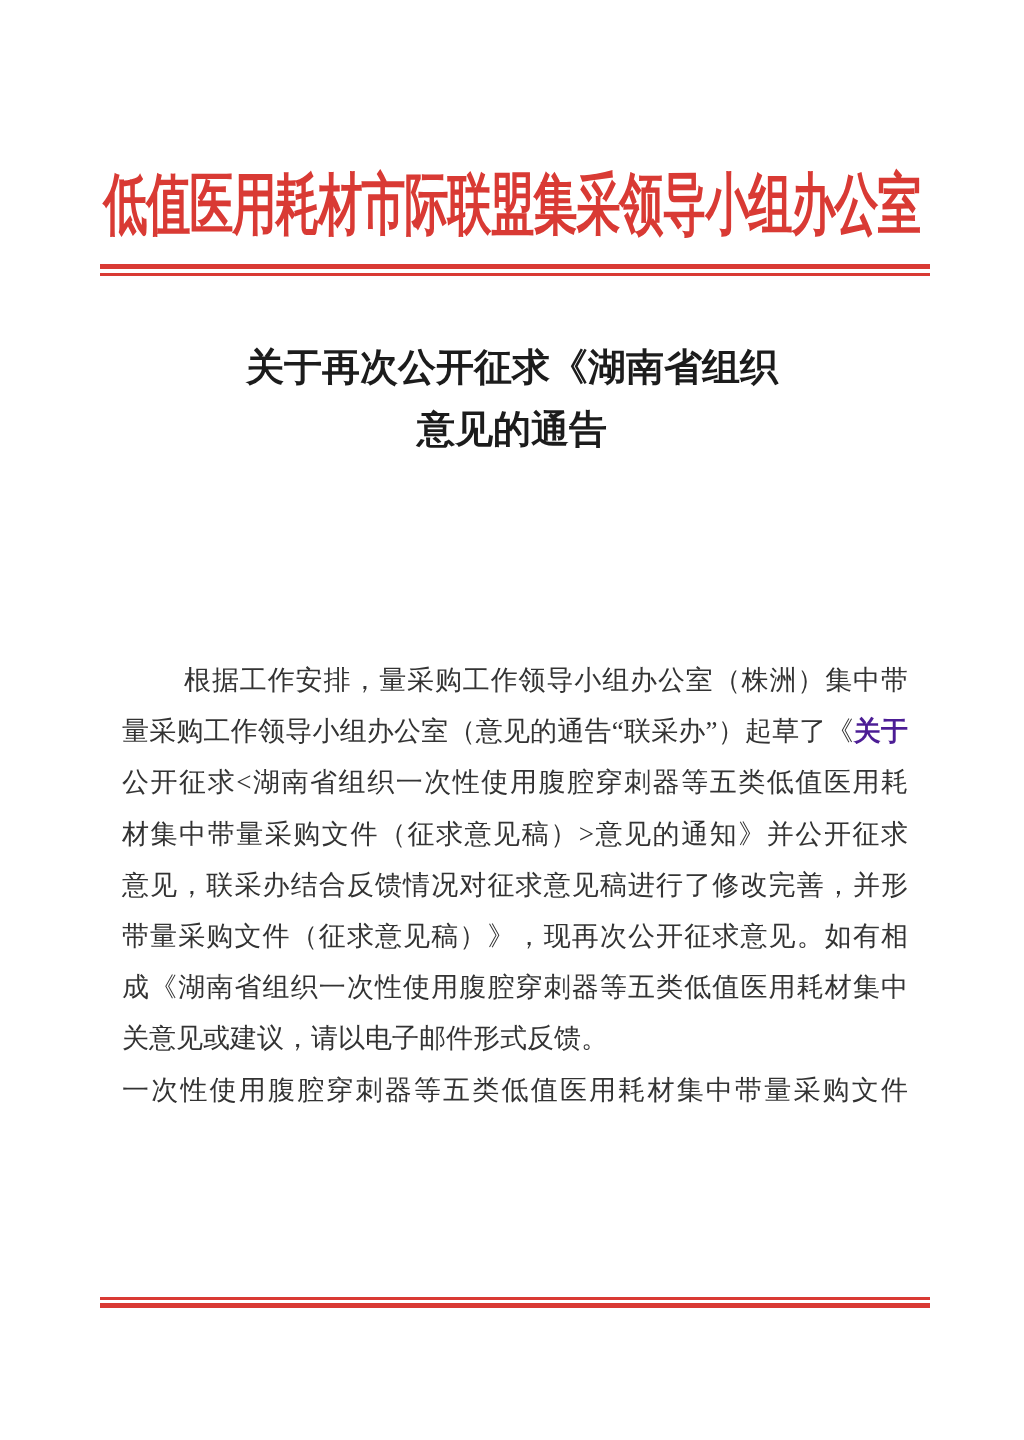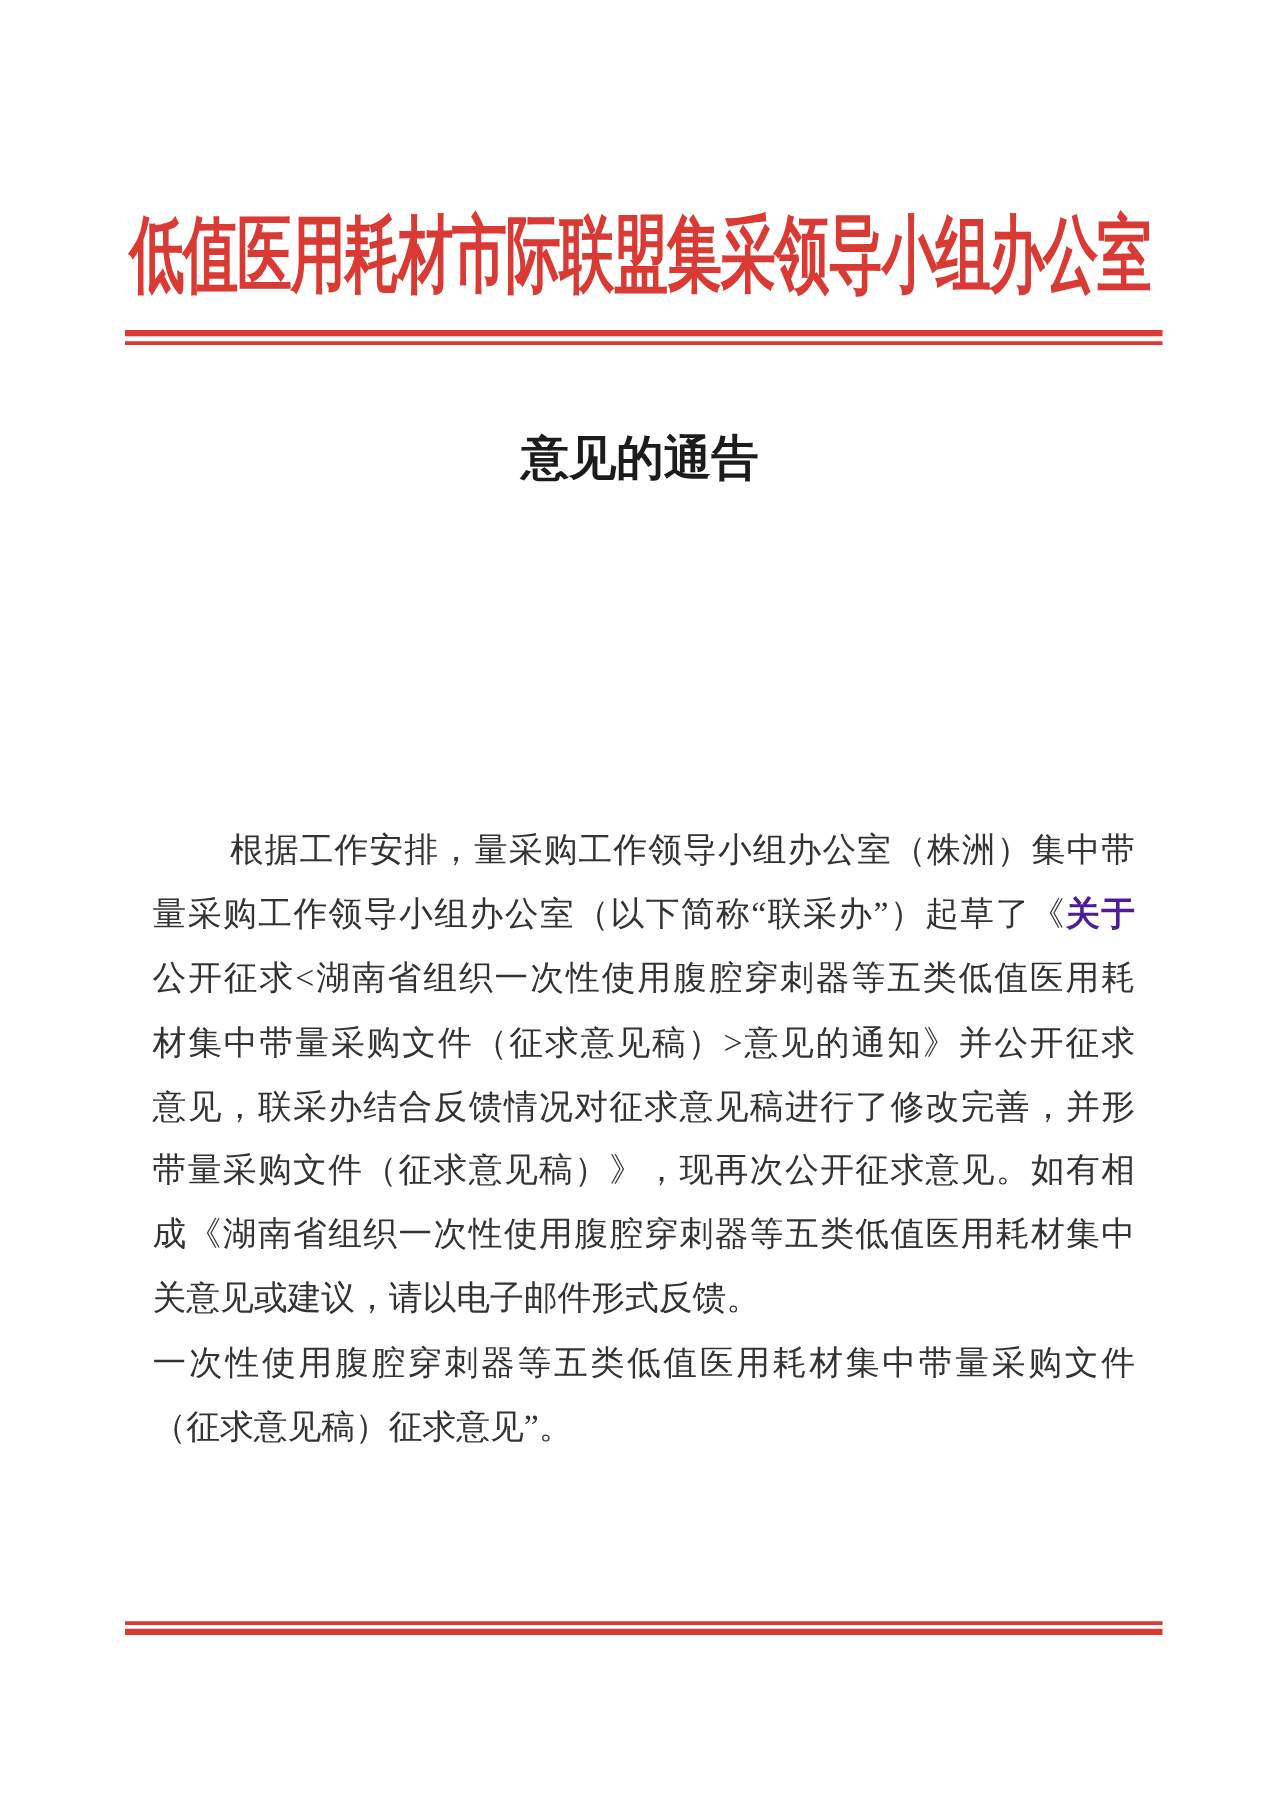--- a/index.html
+++ b/index.html
@@ -67,32 +67,32 @@
 <body>
 
 <div class="page">
 
   <div class="office-name">低值医用耗材市际联盟集采领导小组办公室</div>
 
   <div class="rule rule-top-thick"></div>
   <div class="rule rule-top-thin"></div>
 
   <div class="doc-title">
+    <div class="t-line">关于再次公开征求《湖南省组织</div>
     <div class="t-line">意见的通告</div>
   </div>
 
   <div class="body-text">
       <div class="line fill indent"><span>根据工作安排，量采购工作领导小组办公室（株洲）集中带</span></div>
-      <div class="line fill"><span>量采购工作领导小组办公室（以下简称“联采办”）起草了《</span><span class="bold">关于</span></div>
+      <div class="line fill"><span>量采购工作领导小组办公室（意见的通告“联采办”）起草了《</span><span class="bold">关于</span></div>
       <div class="line fill"><span>公开征求&lt;湖南省组织一次性使用腹腔穿刺器等五类低值医用耗</span></div>
       <div class="line fill"><span>材集中带量采购文件（征求意见稿）&gt;意见的通知》并公开征求</span></div>
       <div class="line fill"><span>意见，联采办结合反馈情况对征求意见稿进行了修改完善，并形</span></div>
       <div class="line fill"><span>带量采购文件（征求意见稿）》，现再次公开征求意见。如有相</span></div>
       <div class="line fill"><span>成《湖南省组织一次性使用腹腔穿刺器等五类低值医用耗材集中</span></div>
       <div class="line"><span>关意见或建议，请以电子邮件形式反馈。</span></div>
       <div class="line fill"><span>一次性使用腹腔穿刺器等五类低值医用耗材集中带量采购文件</span></div>
-      <div class="line"><span>（征求意见稿）征求意见”。</span></div>
     </div>
 
   <div class="rule rule-bottom-thin"></div>
   <div class="rule rule-bottom-thick"></div>
 
 </div>
 
 </body></html>

